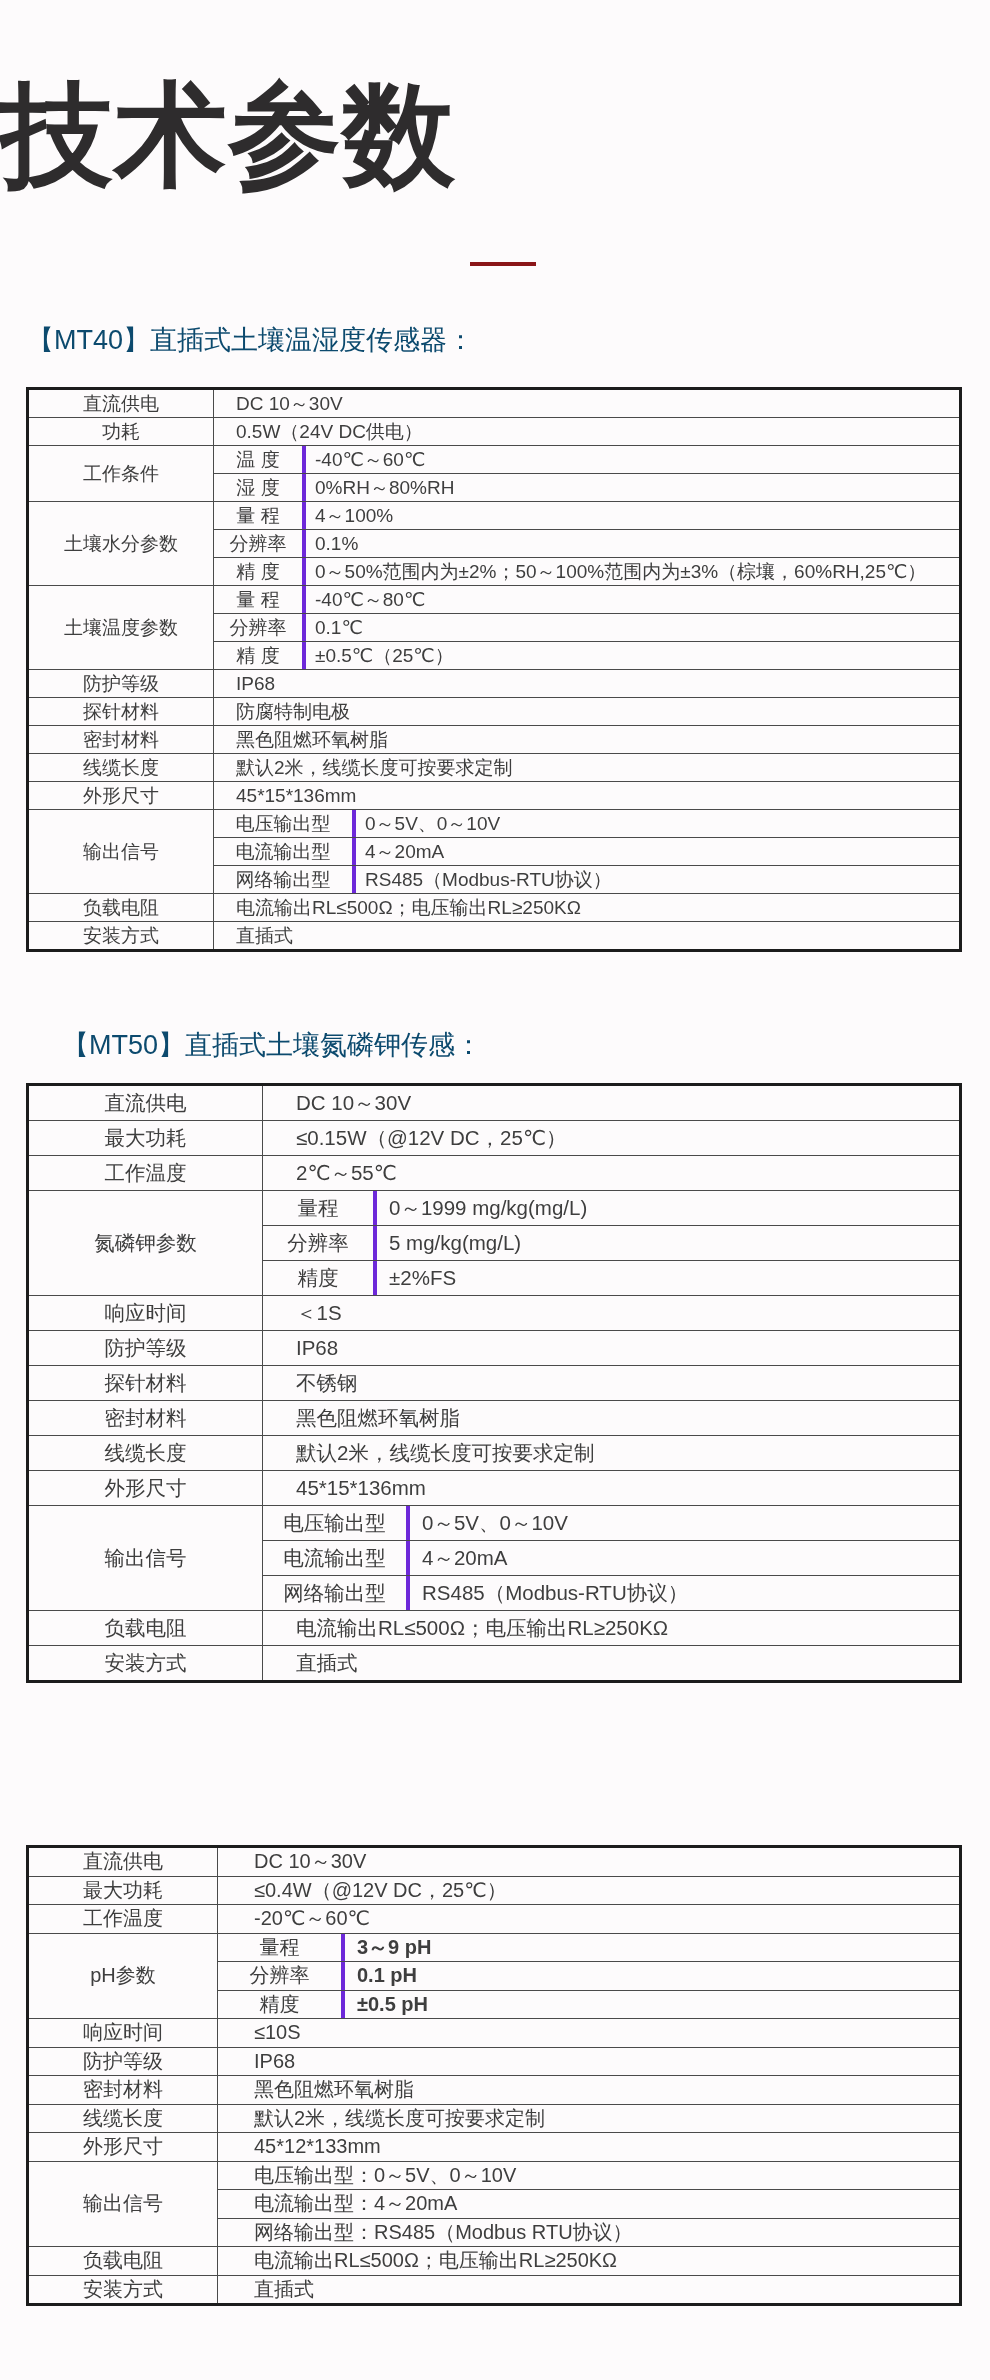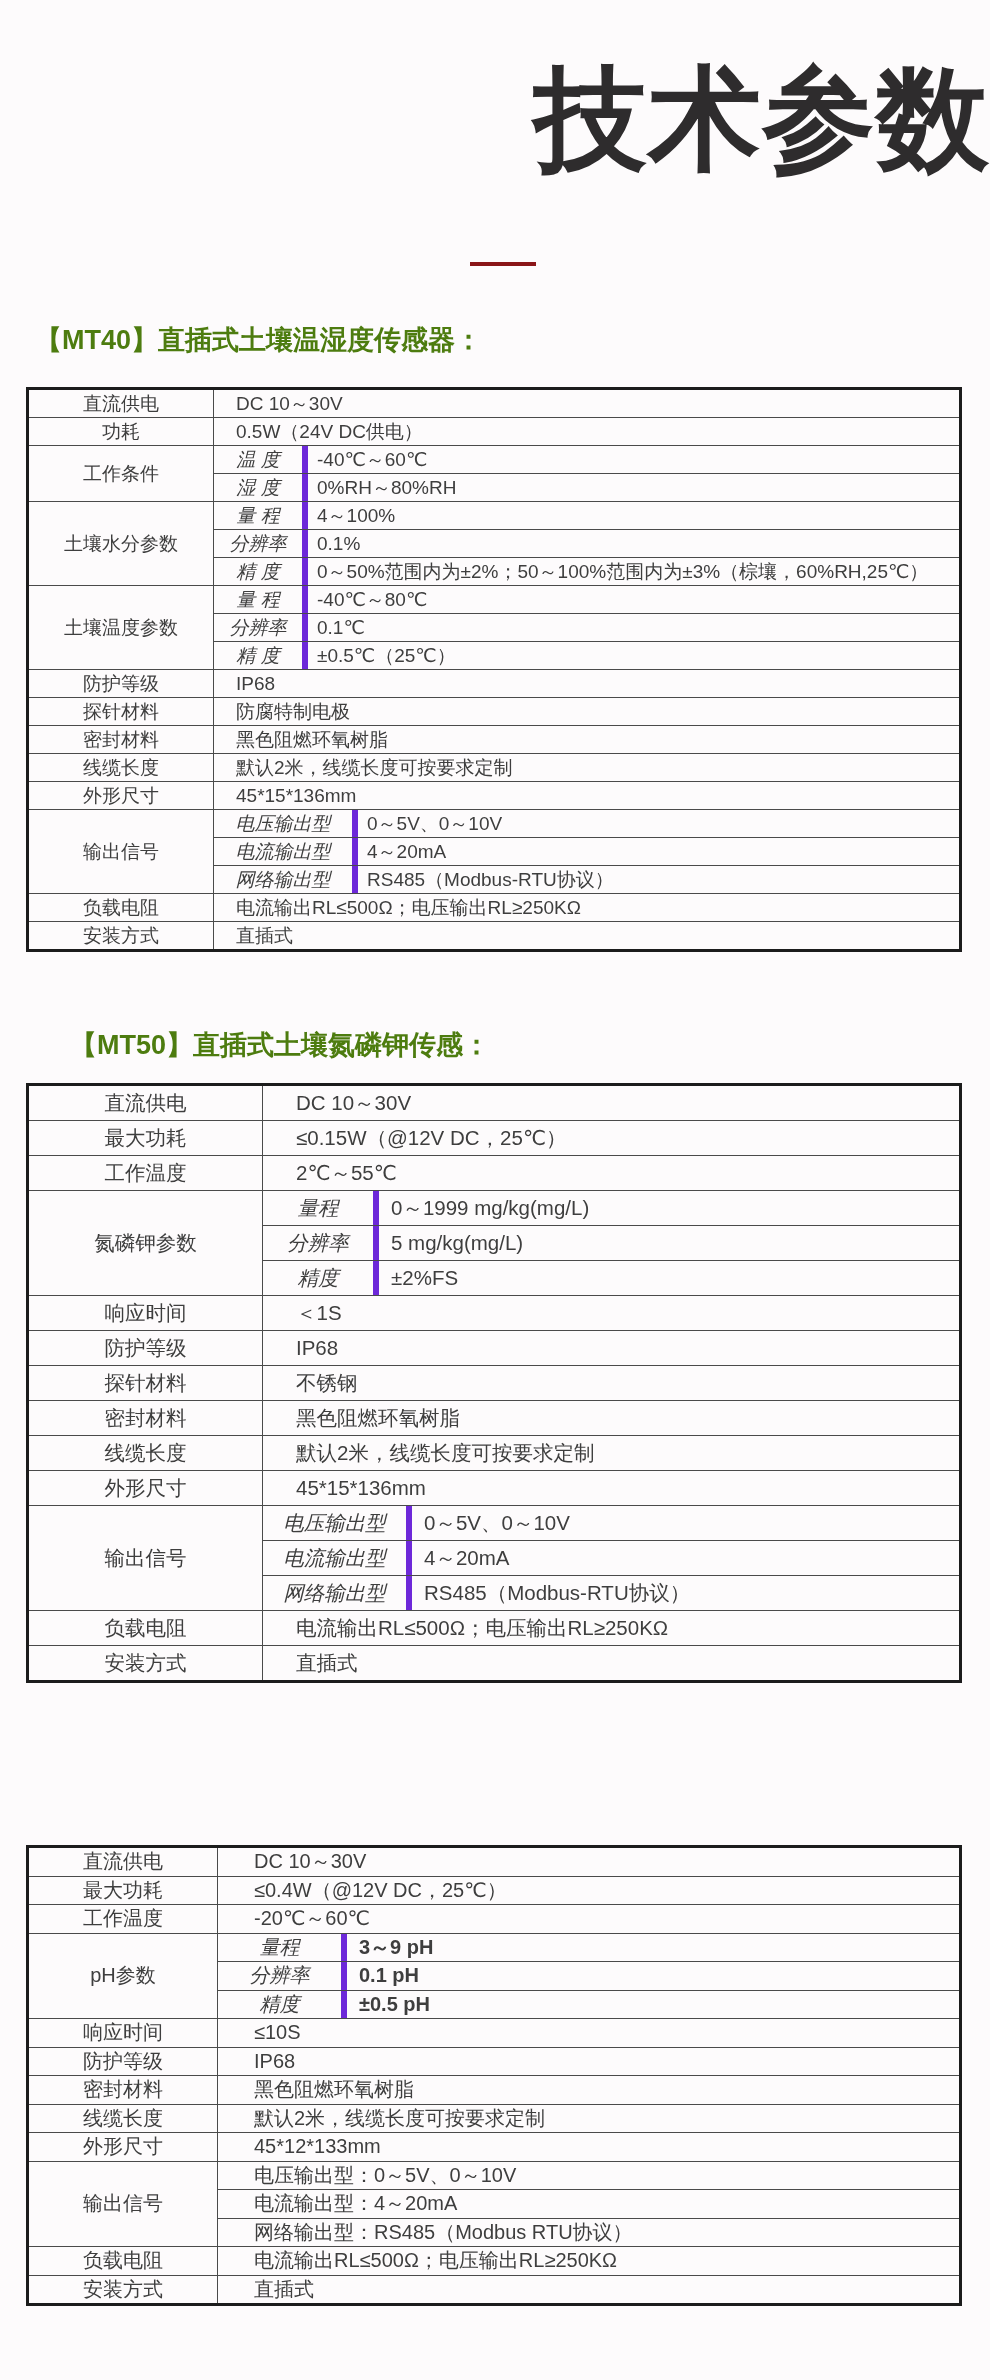--- a/index.html
+++ b/index.html
@@ -6,32 +6,32 @@
   body {
     width: 990px; height: 2380px;
     background: #fdfbfc;
     font-family: "Liberation Sans", "DejaVu Sans", sans-serif;
   }
   .sheet {
     position: relative; width: 990px; height: 2380px;
     background: #fdfbfc; overflow: hidden;
   }
   .page-title {
-    position: absolute; top: 60px; left: 0; width: 100%;
-    text-align: right;
+    position: absolute; top: 76px; left: 0; width: 100%;
+    text-align: left;
     font-size: 113px; line-height: 1.05; font-weight: 900;
     color: #2e2c2d; letter-spacing: 1px; white-space: nowrap;
   }
   .title-divider {
     position: absolute; top: 262px; left: 470px;
     width: 66px; height: 3.5px; background: #8a1518;
   }
   .section-heading {
-    position: absolute; left: 35px;
-    font-size: 27px; font-weight: 700; color: #4d7c0f;
+    position: absolute; left: 27px;
+    font-size: 27px; font-weight: 400; color: #0c4a6e;
     line-height: 1.3; white-space: nowrap;
   }
   #heading-mt40 { top: 301px; }
   #heading-mt50 { top: 1006px; margin-left: 35px; }
   #heading-mt60 { top: 1775px; }
 
   .spec-table-wrap { position: absolute; left: 26px; width: 936px; border-radius: 30px; }
   #table-mt40 { top: 387px; }
   #table-mt50 { top: 1083px; }
   #table-mt60 { top: 1845px; }
@@ -45,21 +45,21 @@
     border: 1px solid #4a4a4a;
     padding: 0;
     vertical-align: middle;
     white-space: nowrap;
   }
   td.c1 { text-align: center; }
 
   .cellflex { display: flex; align-items: stretch; width: 100%; height: 100%; }
   .sub {
     display: flex; align-items: center; justify-content: center;
-    border-right: 6px solid #6d28d9; flex: 0 0 auto; font-style: italic;
+    border-right: 4px solid #6d28d9; flex: 0 0 auto;
   }
   .v { display: flex; align-items: center; flex: 1 1 auto; overflow: hidden; }
 
   
   #table-mt40 td { height: 27px; font-size: 19px; }
   #table-mt40 .cellflex { min-height: 27px; }
   #table-mt40 .sub { width: 88px; }
   #table-mt40 .sub.sub-wide { width: 138px; }
   #table-mt40 .v-plain { padding-left: 22px; }
   #table-mt40 .v-after-sub { padding-left: 9px; }

